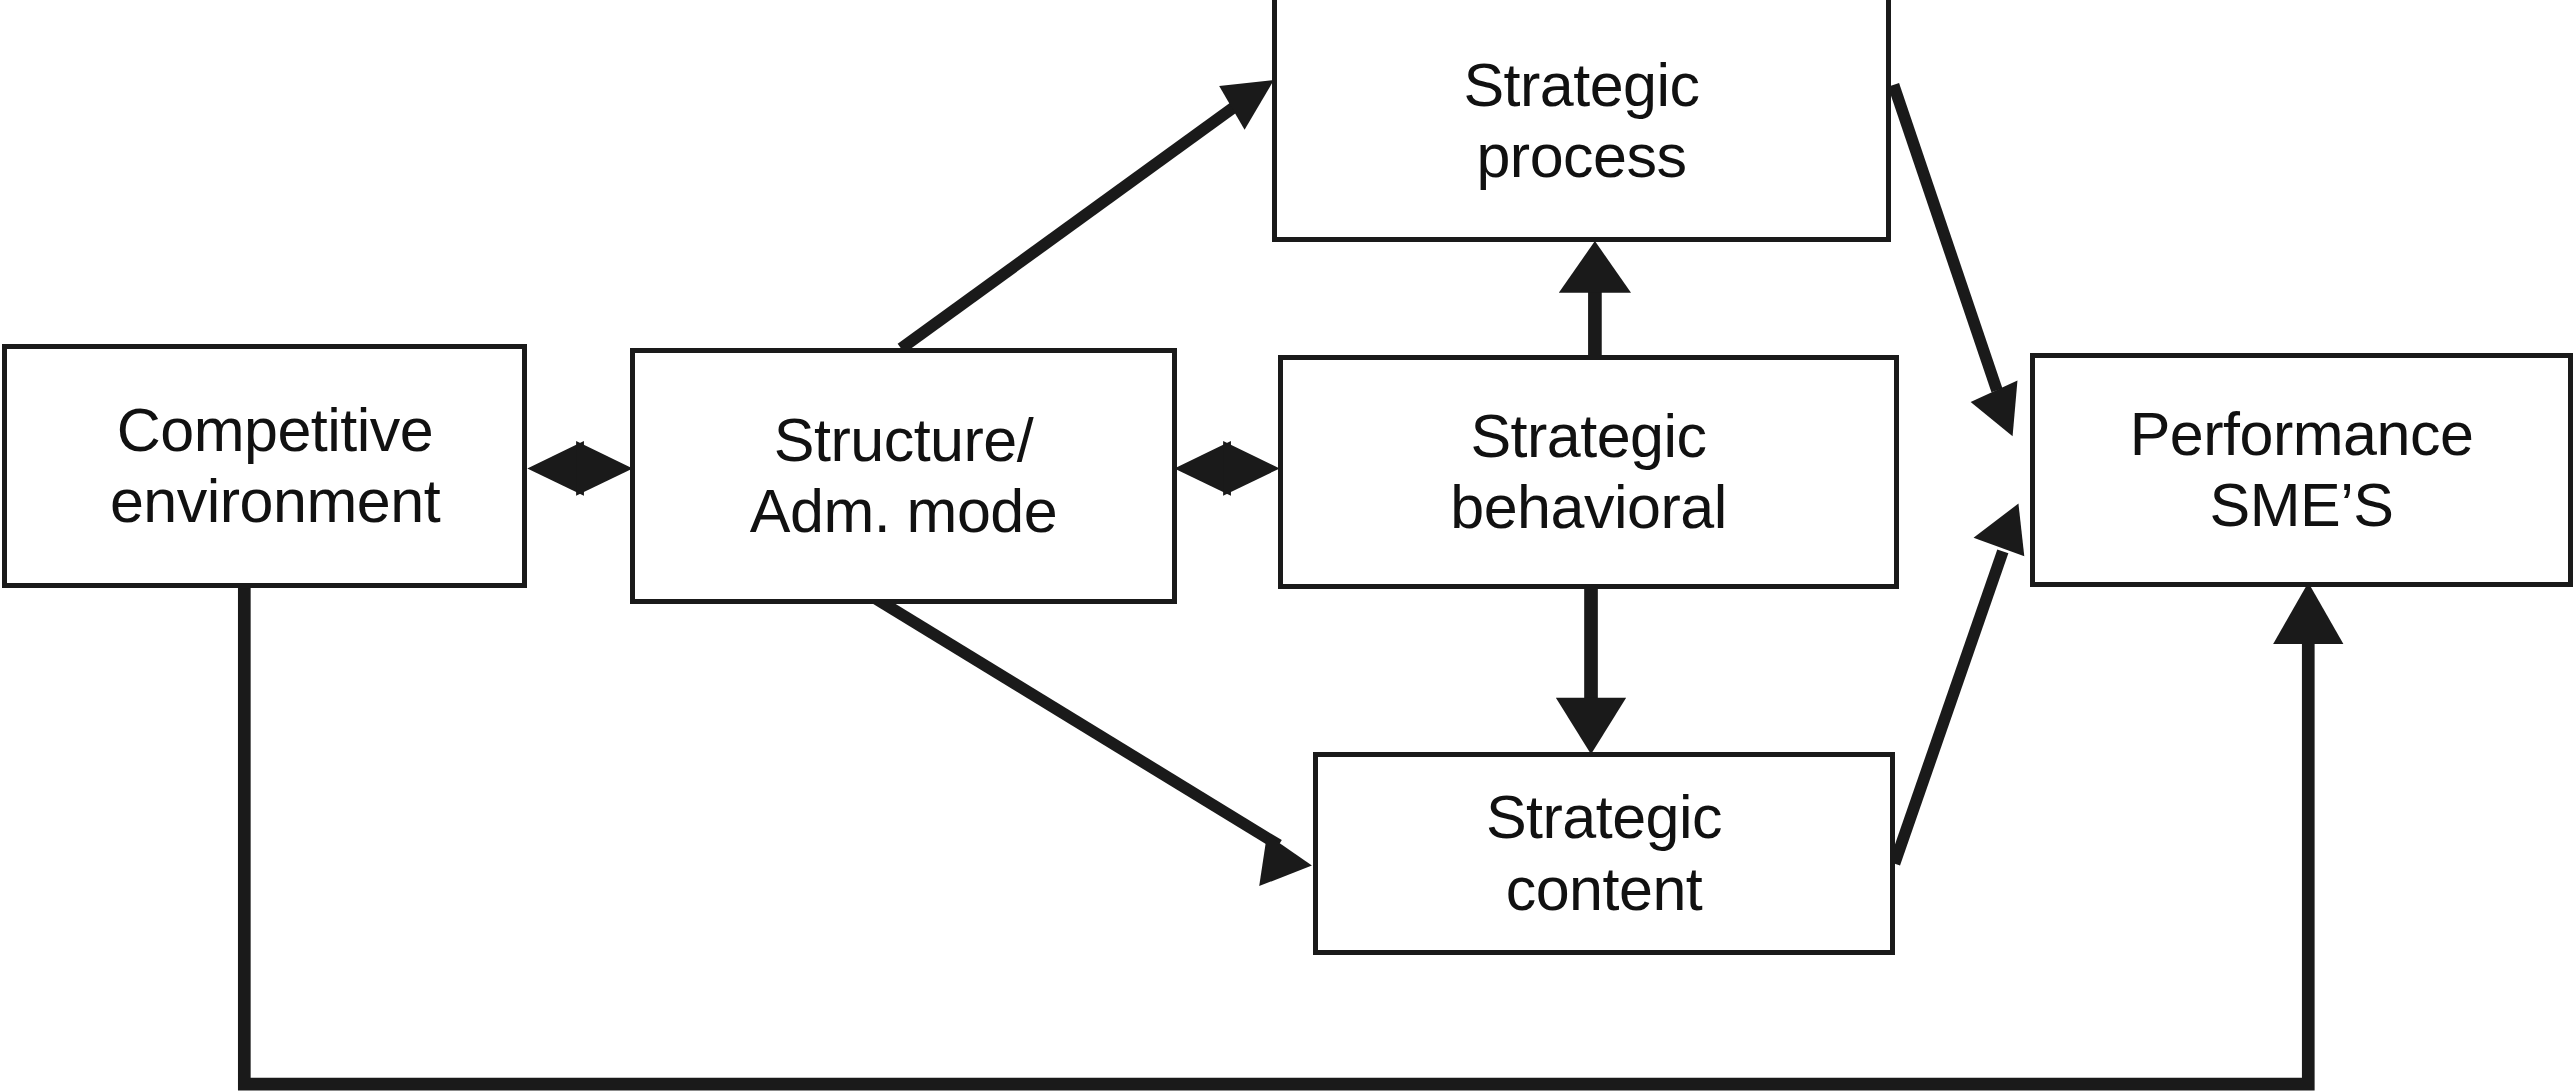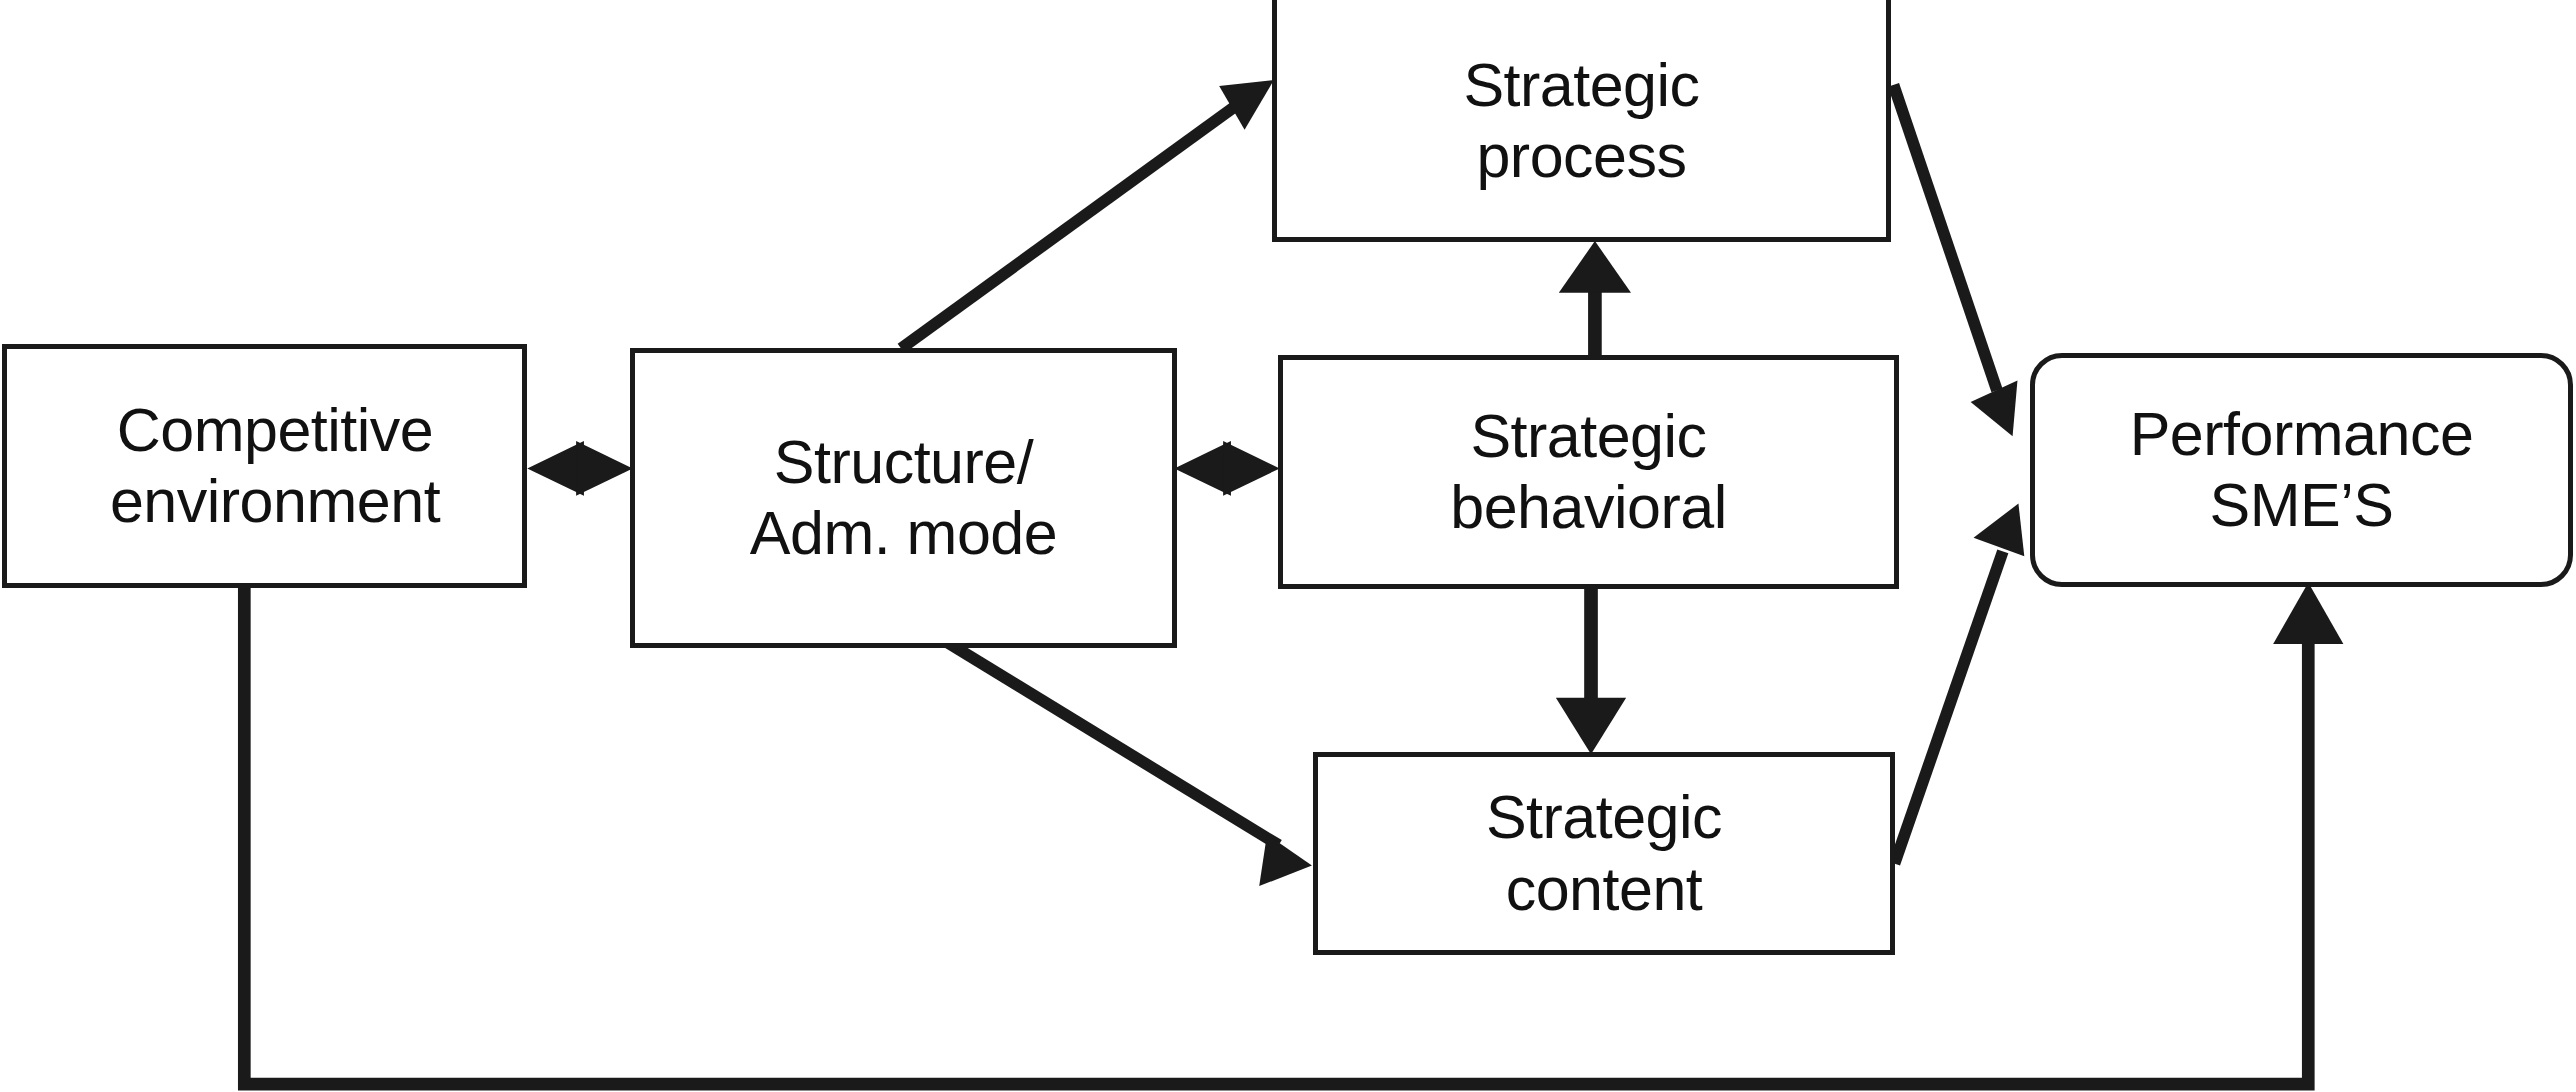--- a/index.html
+++ b/index.html
@@ -39,25 +39,25 @@
     font-size: 61px;
     line-height: 1.17;
     color: #111111;
     text-align: center;
     white-space: pre-line;
     letter-spacing: -0.5px;
     font-weight: 400;
   }
   
   #node-competitive-environment { left: 2px;    top: 344px; width: 525px;  height: 244px; padding-left: 21px; }
-  #node-structure-adm-mode      { left: 630px;  top: 348px; width: 547px;  height: 300px; }
+  #node-structure-adm-mode      { left: 630px;  top: 348px; width: 547px;  height: 256px; }
   #node-strategic-process       { left: 1272px; top: -7.8px;  width: 619px;  height: 250px; }
   #node-strategic-behavioral    { left: 1278px; top: 355px; width: 621px;  height: 234px; }
   #node-strategic-content       { left: 1313px; top: 752px; width: 582px;  height: 203px; }
-  #node-performance-smes        { left: 2030px; top: 353px; width: 543px;  height: 234px; border-radius: 32px; }
+  #node-performance-smes        { left: 2030px; top: 353px; width: 543px;  height: 234px; }
   #node-strategic-process .node-label { padding-top: 7.8px; }
 </style>
 </head>
 <body>
 
 <div id="diagram-root">
 
   <svg id="diagram-svg" viewBox="0 0 2639 1119">
 
     <g>

